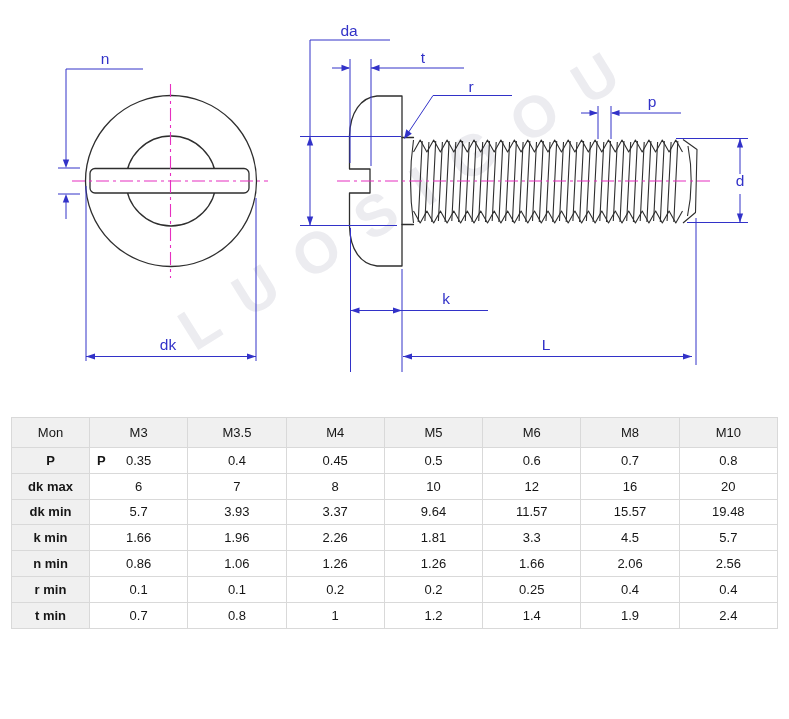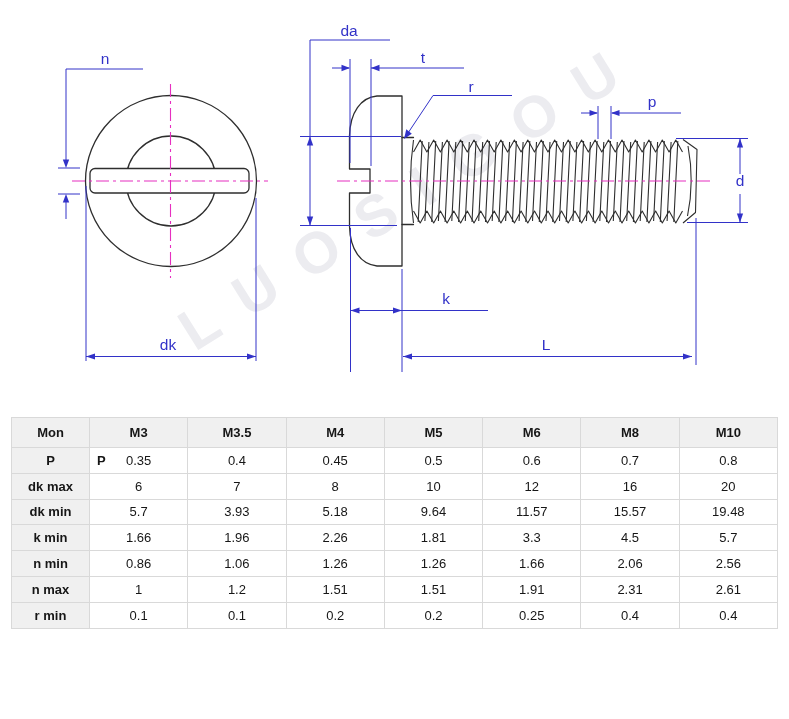--- a/index.html
+++ b/index.html
@@ -16,21 +16,21 @@
   .slot{fill:#ffffff;stroke:var(--ink,#2e2e2e);stroke-width:1.3;}
   .dim-label{fill:var(--dim,#3232c8);font-size:15.5px;font-family:"Liberation Sans",sans-serif;}
   .wm{fill:var(--wm,#ececf0);font-weight:700;font-family:"Liberation Sans",sans-serif;}
 
   
   table.spec{position:absolute;left:11px;top:417px;width:767px;border-collapse:collapse;table-layout:fixed;}
   .spec th,.spec td{border:1px solid var(--tborder,#d9d9d9);text-align:center;vertical-align:middle;
     font-size:13px;color:#161616;padding:0;overflow:hidden;}
   .spec thead tr{height:30px;}
   .spec tbody tr{height:25.8px;}
-  .spec thead th{background:var(--thbg,#f0f0f0);font-weight:700;}
+  .spec thead th{background:var(--thbg,#f0f0f0);font-weight:400;}
   .spec tbody th{background:var(--thbg,#f0f0f0);font-weight:700;}
   .spec td{position:relative;font-weight:400;background:#fff;}
   .prefix{position:absolute;left:7px;top:50%;transform:translateY(-50%);font-weight:700;}
 </style>
 </head>
 <body>
 
 <div class="stage">
 
   <svg class="drawing" width="789" height="412" viewBox="0 0 789 412">
@@ -165,21 +165,21 @@
           <td><span>8</span></td>
           <td><span>10</span></td>
           <td><span>12</span></td>
           <td><span>16</span></td>
           <td><span>20</span></td>
         </tr>
         <tr>
           <th>dk min</th>
           <td><span>5.7</span></td>
           <td><span>3.93</span></td>
-          <td><span>5.18</span></td>
+          <td><span>3.37</span></td>
           <td><span>9.64</span></td>
           <td><span>11.57</span></td>
           <td><span>15.57</span></td>
           <td><span>19.48</span></td>
         </tr>
         <tr>
           <th>k min</th>
           <td><span>1.66</span></td>
           <td><span>1.96</span></td>
           <td><span>2.26</span></td>
@@ -192,34 +192,34 @@
           <th>n min</th>
           <td><span>0.86</span></td>
           <td><span>1.06</span></td>
           <td><span>1.26</span></td>
           <td><span>1.26</span></td>
           <td><span>1.66</span></td>
           <td><span>2.06</span></td>
           <td><span>2.56</span></td>
         </tr>
         <tr>
-          <th>n max</th>
-          <td><span>1</span></td>
-          <td><span>1.2</span></td>
-          <td><span>1.51</span></td>
-          <td><span>1.51</span></td>
-          <td><span>1.91</span></td>
-          <td><span>2.31</span></td>
-          <td><span>2.61</span></td>
-        </tr>
-        <tr>
           <th>r min</th>
           <td><span>0.1</span></td>
           <td><span>0.1</span></td>
           <td><span>0.2</span></td>
           <td><span>0.2</span></td>
           <td><span>0.25</span></td>
           <td><span>0.4</span></td>
           <td><span>0.4</span></td>
         </tr>
+        <tr>
+          <th>t min</th>
+          <td><span>0.7</span></td>
+          <td><span>0.8</span></td>
+          <td><span>1</span></td>
+          <td><span>1.2</span></td>
+          <td><span>1.4</span></td>
+          <td><span>1.9</span></td>
+          <td><span>2.4</span></td>
+        </tr>
       </tbody>
   </table>
 </div>
 
 </body></html>

